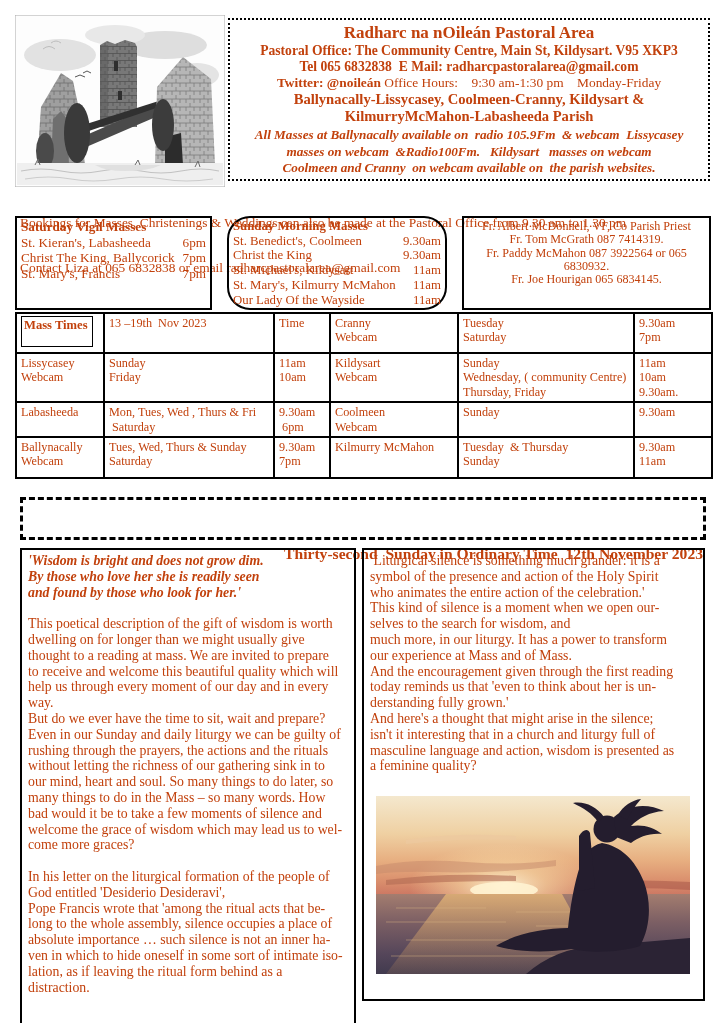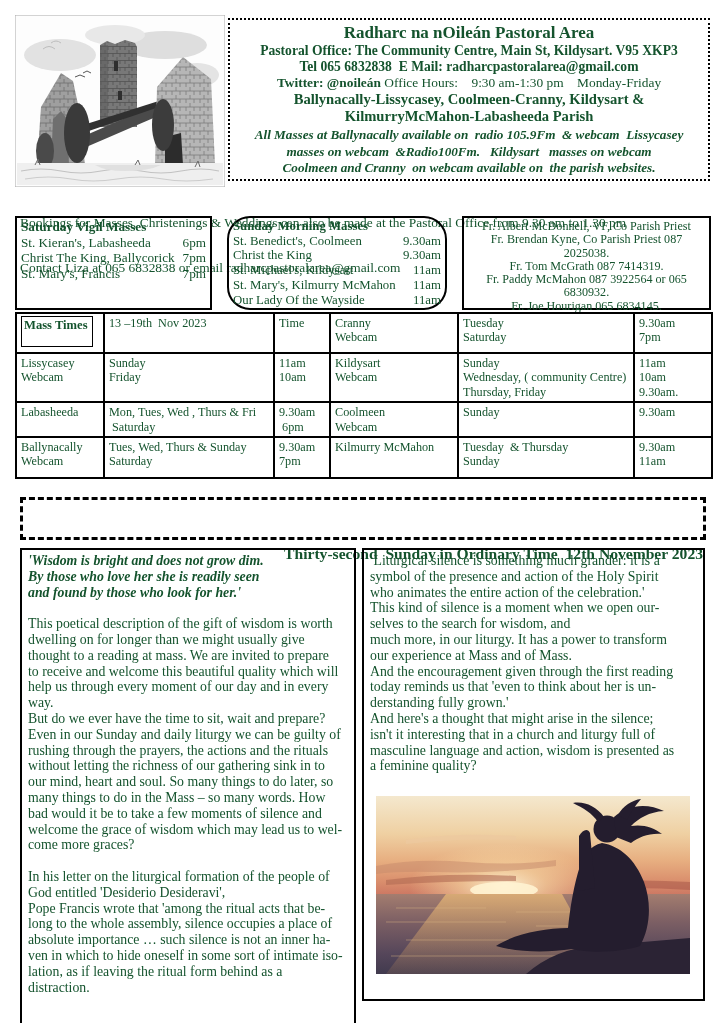--- a/index.html
+++ b/index.html
@@ -1,18 +1,18 @@
 <!DOCTYPE html>
 <html><head>
 <meta charset="utf-8">
 <style>
   html,body{margin:0;padding:0;background:#fff;}
   .page{
     position:relative;width:723px;height:1023px;background:#fff;
-    font-family:"Liberation Serif","DejaVu Serif",serif;color:#14532d;overflow:hidden;
+    font-family:"Liberation Serif","DejaVu Serif",serif;color:#c2410c;overflow:hidden;
   }
   
   .sketch{position:absolute;left:15px;top:15px;width:210px;height:172px;}
   .sketch svg{display:block;width:100%;height:100%;}
   
   .header-box{
     position:absolute;left:228px;top:18px;width:482px;height:163px;
     border:2px dotted #000;box-sizing:border-box;text-align:center;padding-top:3px;
   }
   .hb-title{font-size:17px;font-weight:bold;line-height:20px;}
@@ -168,21 +168,20 @@
           <span class="c">St. Mary's, Kilmurry McMahon</span>
           <span class="t">11am</span>
         </div>
         <div class="mass-line">
           <span class="c">Our Lady Of the Wayside</span>
           <span class="t">11am</span>
         </div>
     </div>
     <div class="info-box box-clergy">
       <div>Fr. Albert McDonnell, VF, Co Parish Priest</div>
-        <div>Fr. Brendan Kyne, Co Parish Priest 087 2025038.</div>
         <div>Fr. Tom McGrath 087 7414319.</div>
         <div>Fr. Paddy McMahon 087 3922564 or 065 6830932.</div>
         <div>Fr. Joe Hourigan 065 6834145.</div>
     </div>
   </div>
 
   <table class="mass-table">
     <colgroup>
       <col class="col1">
         <col class="col2">

